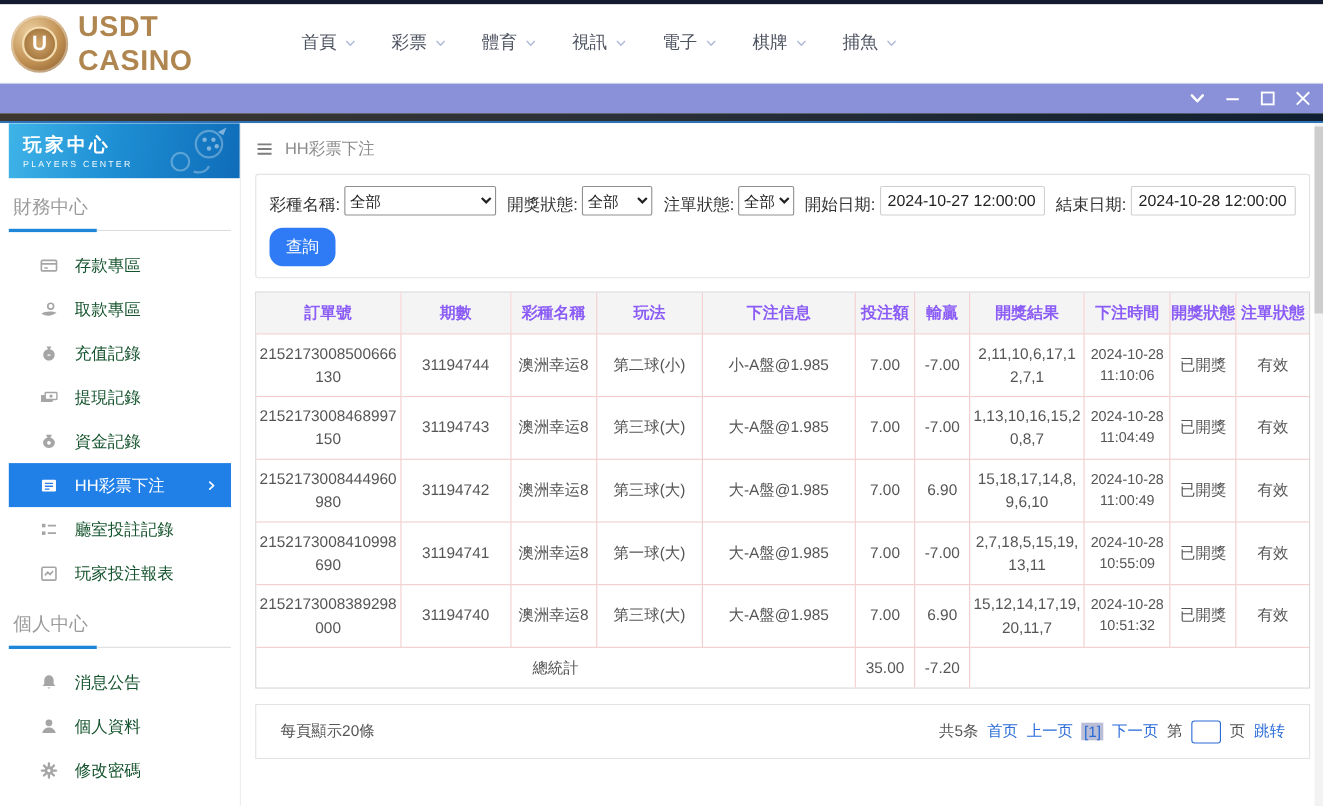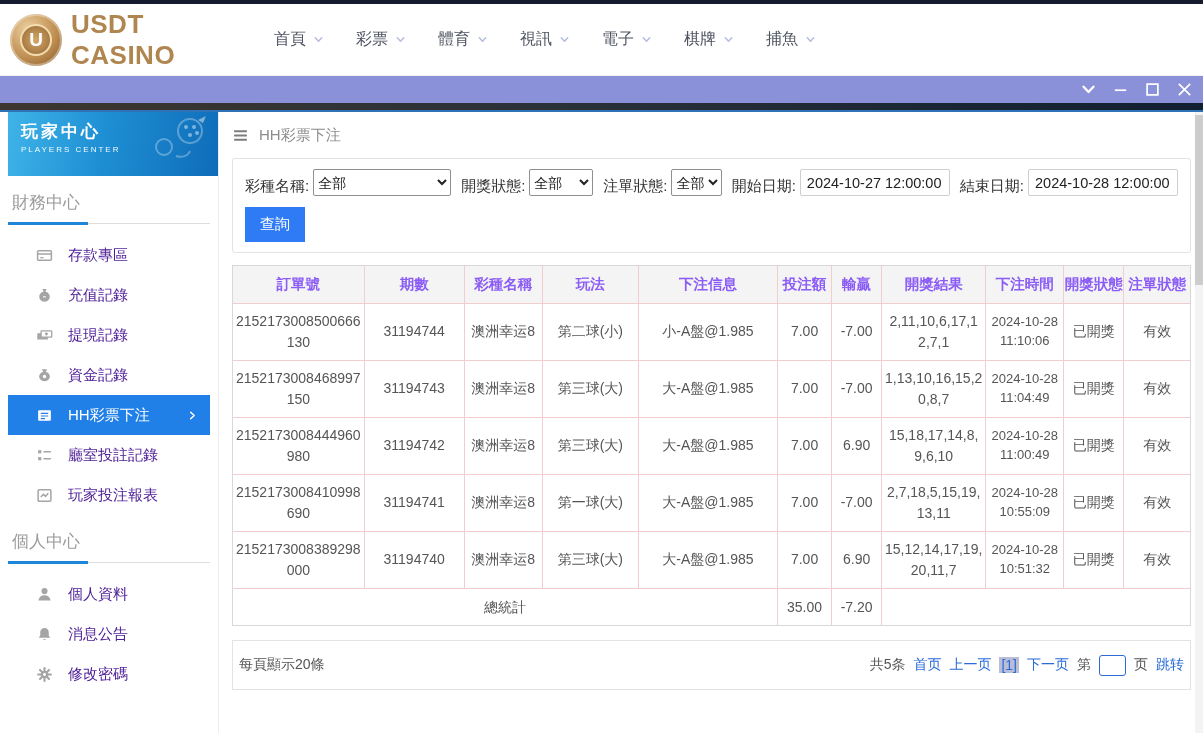--- a/index.html
+++ b/index.html
@@ -27,69 +27,69 @@
   .nav-chev{width:11px;height:11px;color:#b4bdda;display:inline-flex;}
   
   .titlebar{height:27px;background:var(--titlebar-purple);display:flex;align-items:center;
     justify-content:flex-end;gap:15px;padding-right:10px;}
   .win-btn{width:17px;height:17px;color:#fff;display:inline-flex;cursor:pointer;}
   .dark-strip{height:9px;background:linear-gradient(90deg,#3c362e,#2b3138 45%,#101f31);
     border-bottom:2px solid #2f72b8;}
   
   .workspace{height:621px;display:flex;position:relative;background:#fff;}
   .sidebar{width:219px;flex:none;padding-left:8px;border-right:1px solid #ededed;overflow:hidden;}
-  .banner{height:64px;background:linear-gradient(100deg,var(--banner-start),#1e8fd4 45%,var(--banner-end));
+  .banner{height:50px;background:linear-gradient(100deg,var(--banner-start),#1e8fd4 45%,var(--banner-end));
     color:#fff;padding:8px 0 0 13px;position:relative;overflow:hidden;}
   .banner-title{font-size:17px;font-weight:bold;letter-spacing:3px;}
   .banner-sub{font-size:8px;letter-spacing:2px;margin-top:2px;opacity:.95;}
   .banner-art{position:absolute;right:6px;top:2px;width:74px;height:46px;}
   .section-title{color:#9b9b9b;font-size:17px;margin:15px 0 0 4px;}
   .divider{margin-top:8px;height:3px;position:relative;margin-right:8px;}
   .divider::before{content:"";position:absolute;left:0;top:0;width:80px;height:3px;background:#1d86d8;}
   .divider::after{content:"";position:absolute;left:80px;right:0;top:1px;height:1px;background:#ddd;}
   .menu-list{margin-top:10px;}
-  .menu-item{height:40px;display:flex;align-items:center;color:#4c1d95;font-size:15px;
+  .menu-item{height:40px;display:flex;align-items:center;color:#14532d;font-size:15px;
     padding-left:28px;gap:15px;cursor:pointer;position:relative;margin-right:8px;}
   .menu-item .icon{width:17px;height:17px;color:#a5a5a5;display:inline-flex;flex:none;}
   .menu-item.active{background:var(--accent-blue);color:#fff;}
   .menu-item.active .icon{color:#fff;}
   .chev-right{position:absolute;right:12px;width:11px;height:11px;color:#fff;display:inline-flex;}
   
   .main{flex:1;padding:0 12px 0 13px;overflow:hidden;}
   .breadcrumb{height:46px;display:flex;align-items:center;gap:10px;color:#8c8c8c;font-size:15px;}
   .hamburger{width:17px;height:17px;color:#7d7d7d;display:inline-flex;cursor:pointer;}
   .filter-panel{border:1px solid #e3e3e3;border-radius:3px;padding:10px 12px;}
   .filter-row{display:flex;align-items:flex-end;font-size:15px;color:#333;white-space:nowrap;}
   .filter-row label{margin-right:4px;}
   .filter-row .gap{margin-right:10px;}
   select{height:27px;border:1px solid #8f8f8f;border-radius:2px;background:#fff;font-size:14px;
     font-family:inherit;color:#222;}
   .sel-lottery{width:160px;} .sel-draw{width:74px;} .sel-order{width:58px;}
   .date-input{width:150px;height:27px;border:1px solid #cfcfcf;border-radius:2px;font-size:14.5px;
     padding:0 6px;color:#222;font-family:inherit;}
   .btn-row{margin-top:11px;}
-  .search-btn{background:var(--button-blue);color:#fff;border:none;border-radius:0;
+  .search-btn{background:var(--button-blue);color:#fff;border:none;border-radius:12px;
     padding:8px 15px;font-size:15px;cursor:pointer;font-family:inherit;}
   
   .table-wrap{border:1px solid #d8d8d8;margin-top:12px;}
   table{width:100%;border-collapse:collapse;table-layout:fixed;font-size:14px;color:#555;}
   th{background:#f4f4f4;font-weight:bold;color:#8b5cf6;font-size:14.5px;height:37px;padding:0;
     border-right:1px solid var(--pink);border-bottom:1px solid var(--pink);white-space:nowrap;overflow:hidden;}
   td{text-align:center;border-right:1px solid var(--pink);border-bottom:1px solid var(--pink);
     padding:6px 2px;line-height:1.45;word-break:break-all;}
   th:last-child,td.last{border-right:none;}
   tr.data-row td{height:57px;}
   tr.sum-row td{height:37px;}
   tr:last-child td{border-bottom:none;}
   td.c-time{font-size:13px;}
   .c1{width:131px}.c2{width:100px}.c3{width:78px}.c4{width:96px}.c5{width:139px}.c6{width:54px}
   .c7{width:50px}.c8{width:104px}.c9{width:78px}.c10{width:60px}.c11{width:66px}
   
   .pager{border:1px solid #e3e3e3;margin-top:14px;height:50px;display:flex;align-items:center;
-    justify-content:space-between;padding:0 6px;font-size:14px;color:#555;}
+    justify-content:space-between;padding:0 22px;font-size:14px;color:#555;}
   .pager-right{display:flex;align-items:center;gap:8px;}
   .plink{color:var(--link-blue);cursor:pointer;}
   .pcurrent{background:#b9bdd6;color:var(--link-blue);padding:0 2px;cursor:pointer;}
   .jump-input{width:27px;height:21px;border:1px solid var(--link-blue);border-radius:3px;}
   
   .sb-track{position:absolute;right:0;top:0;width:8px;height:100%;background:#f3f3f3;}
   .sb-thumb{width:8px;height:170px;background:#cdcdcd;margin-top:3px;}
   .icon svg,.nav-chev svg,.win-btn svg,.hamburger svg,.chev-right svg{width:100%;height:100%;display:block;}
 </style>
 </head>
@@ -221,20 +221,29 @@
                 <svg viewBox="0 0 16 16" fill="none" stroke="currentColor" stroke-width="1.4">
                   <rect x="1.5" y="3.5" width="13" height="9" rx="1"></rect>
                   <path d="M1.5 6.5h13M4 10h3"></path>
                 </svg>
               </span>
               <span>存款專區</span>
             </div>
             <div class="menu-item">
               <span class="icon">
                 <svg viewBox="0 0 16 16">
+                  <circle cx="9.5" cy="5" r="2.5" fill="none" stroke="currentColor" stroke-width="1.4"></circle>
+                  <path d="M1.5 11.5c3-2.4 9-2.4 13-1-2.4 2.4-6.8 3.2-10 2.3z" fill="currentColor"></path>
+                </svg>
+              </span>
+              <span>取款專區</span>
+            </div>
+            <div class="menu-item">
+              <span class="icon">
+                <svg viewBox="0 0 16 16">
                   <path d="M6 1.8h4L8.8 4.2a4.9 4.9 0 1 1-1.6 0z" fill="currentColor"></path>
                   <path d="M6.7 9.3h2.6" stroke="#fff" stroke-width="1.1"></path>
                 </svg>
               </span>
               <span>充值記錄</span>
             </div>
             <div class="menu-item">
               <span class="icon">
                 <svg viewBox="0 0 16 16">
                   <rect x="1.2" y="5.8" width="10" height="6" rx=".6" fill="currentColor"></rect>
@@ -286,34 +295,34 @@
               </span>
               <span>玩家投注報表</span>
             </div>
           </div>
           <div class="section-title">個人中心</div>
           <div class="divider"></div>
           <div class="menu-list">
             <div class="menu-item">
               <span class="icon">
                 <svg viewBox="0 0 16 16">
+                  <path d="M8 1.8a4 4 0 0 0-4 4v3.2L2.6 11h10.8L12 9V5.8a4 4 0 0 0-4-4z" fill="currentColor"></path>
+                  <path d="M6.7 12.3a1.4 1.4 0 0 0 2.6 0z" fill="currentColor"></path>
+                </svg>
+              </span>
+              <span>消息公告</span>
+            </div>
+            <div class="menu-item">
+              <span class="icon">
+                <svg viewBox="0 0 16 16">
                   <circle cx="8" cy="4.8" r="2.9" fill="currentColor"></circle>
                   <path d="M2.3 13.6c.5-3.2 3-4.8 5.7-4.8s5.2 1.6 5.7 4.8z" fill="currentColor"></path>
                 </svg>
               </span>
               <span>個人資料</span>
-            </div>
-            <div class="menu-item">
-              <span class="icon">
-                <svg viewBox="0 0 16 16">
-                  <path d="M8 1.8a4 4 0 0 0-4 4v3.2L2.6 11h10.8L12 9V5.8a4 4 0 0 0-4-4z" fill="currentColor"></path>
-                  <path d="M6.7 12.3a1.4 1.4 0 0 0 2.6 0z" fill="currentColor"></path>
-                </svg>
-              </span>
-              <span>消息公告</span>
             </div>
             <div class="menu-item">
               <span class="icon">
                 <svg viewBox="0 0 16 16" fill="currentColor">
                   <rect x="7" y="1" width="2" height="14" rx="1"></rect>
                   <rect x="7" y="1" width="2" height="14" rx="1" transform="rotate(45 8 8)"></rect>
                   <rect x="7" y="1" width="2" height="14" rx="1" transform="rotate(90 8 8)"></rect>
                   <rect x="7" y="1" width="2" height="14" rx="1" transform="rotate(135 8 8)"></rect>
                   <circle cx="8" cy="8" r="3.6"></circle>
                   <circle cx="8" cy="8" r="1.4" fill="#fff"></circle>

